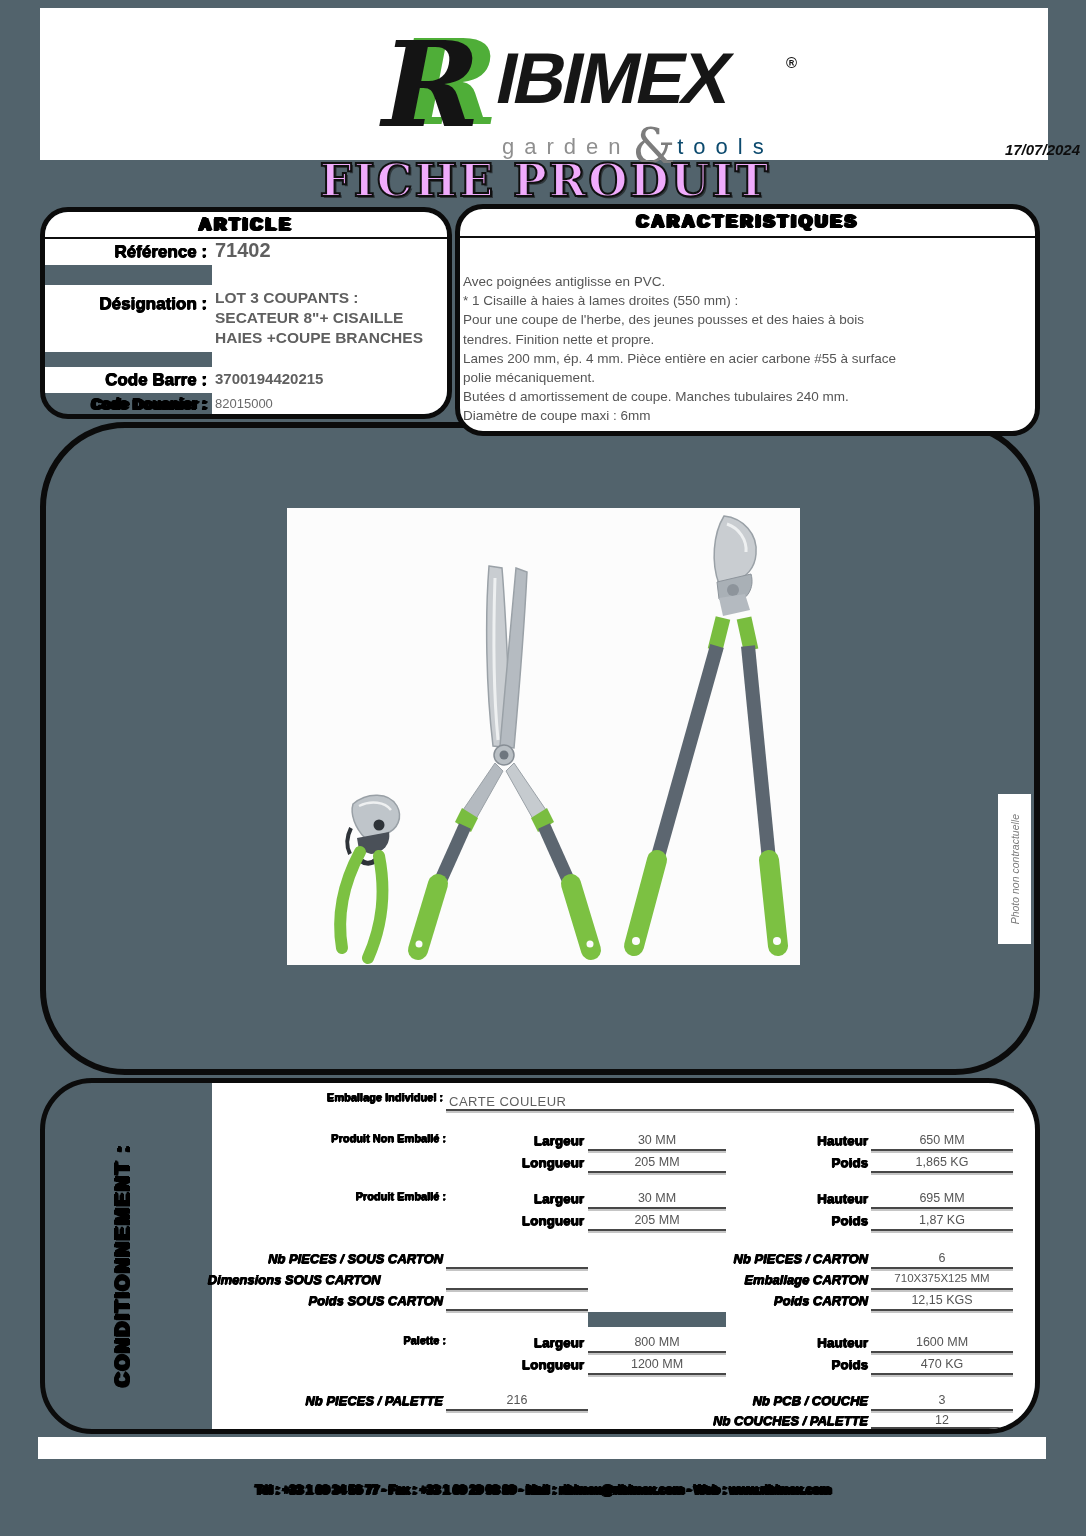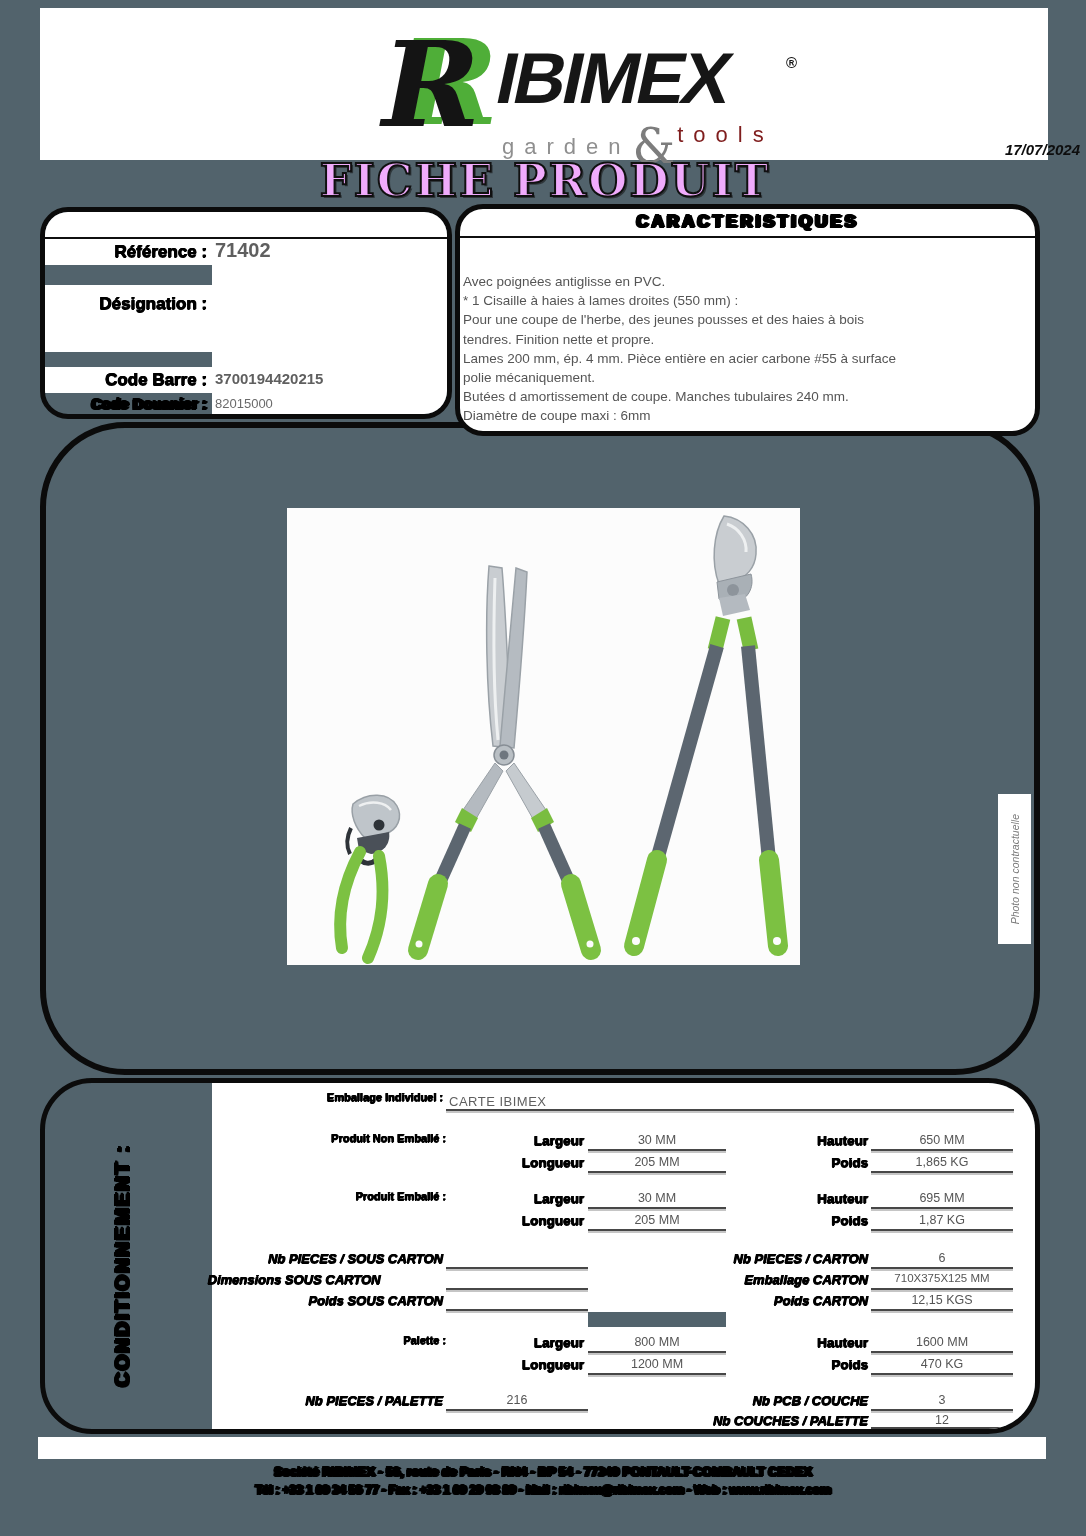--- a/index.html
+++ b/index.html
@@ -33,21 +33,21 @@
   .logo-r.green{left:30px;top:-4px;color:#4fae38;}
   .logo-r.black{left:12px;top:-2px;color:#141414;}
   .logo-ibimex{
     left:128px;top:14px;font-size:72px;font-weight:800;color:#161616;
     transform:skewX(-12deg);letter-spacing:-3px;line-height:1;
   }
   .logo-reg{left:416px;top:26px;font-size:15px;color:#161616;font-weight:bold;}
   .logo-tagline{left:132px;top:94px;width:300px;display:flex;align-items:flex-start;}
   .logo-garden{font-size:22px;color:#8f8f8f;letter-spacing:10px;margin-top:12px;}
   .logo-amp{font-family:"DejaVu Serif", serif;font-size:48px;color:#7d7d7d;margin:0 2px;line-height:1;}
-  .logo-tools{font-size:22px;color:#7f1d1d;letter-spacing:10px;}
+  .logo-tools{font-size:22px;color:#0c4a6e;letter-spacing:10px;margin-top:12px;}
   .date{left:868px;top:133px;width:172px;text-align:right;font-size:15px;font-weight:bold;font-style:italic;color:#0d0d0d;}
   .title{
     left:300px;top:154px;width:490px;text-align:center;
     font-family:"DejaVu Serif", serif;font-weight:700;font-size:45px;letter-spacing:2px;
     color:#f0abfc;-webkit-text-stroke:2px #101010;
     text-shadow:2px 2px 0 rgba(16,16,16,.55);
   }
 
   
   .box{border:5px solid #0b0b0b;border-radius:28px;overflow:hidden;}
@@ -175,25 +175,29 @@
     </div>
   </div>
 
   <div class="abs box article-box">
     <div class="abs art-header-bg"></div>
     <div class="abs art-valcol"></div>
     <div class="abs art-strip" style="top:27px;height:26px;"></div>
     <div class="abs art-strip" style="top:73px;height:67px;"></div>
     <div class="abs art-strip" style="top:155px;height:26px;"></div>
     <div class="abs rule" style="left:0;right:0;top:25px;"></div>
+    <div class="abs box-header blob">ARTICLE</div>
 
     <div class="abs art-label smudge" style="top:30px;">Référence :</div>
     <div class="abs grayval" style="left:170px;top:27px;font-size:20px;font-weight:bold;">71402</div>
 
     <div class="abs art-label smudge" style="top:82px;">Désignation :</div>
+    <div class="abs grayval" style="left:170px;top:76px;font-size:15.5px;font-weight:bold;line-height:20px;white-space:pre-line;">LOT 3 COUPANTS :
+SECATEUR 8"+ CISAILLE
+HAIES +COUPE BRANCHES</div>
 
     <div class="abs art-label smudge" style="top:158px;">Code Barre :</div>
     <div class="abs grayval" style="left:170px;top:158px;font-size:15px;font-weight:600;">3700194420215</div>
 
     <div class="abs art-label blob" style="top:183px;font-size:15px;text-align:right;">Code Douanier :</div>
     <div class="abs" style="left:170px;top:184px;font-size:13px;color:#6a6a6a;">82015000</div>
   </div>
 
   <div class="abs box caract-box">
     <div class="abs box-header blob">CARACTERISTIQUES</div>
@@ -212,21 +216,21 @@
   </div>
 
   <div class="abs box cond-box">
     <div class="abs cond-white"></div>
     <div class="abs dark-patch"></div>
     <div class="abs cond-vtext">
       <span class="blob">CONDITIONNEMENT :</span>
     </div>
 
     <div class="abs sec-label smudge" style="left:150px;width:248px;top:8px;">Emballage Individuel :</div>
-    <div class="abs" style="left:404px;top:11px;font-size:13px;color:#5f5f5f;letter-spacing:.5px;">CARTE IBIMEX</div>
+    <div class="abs" style="left:404px;top:11px;font-size:13px;color:#5f5f5f;letter-spacing:.5px;">CARTE COULEUR</div>
     <div class="abs uline" style="left:401px;top:26px;width:568px;"></div>
 
     <div class="abs sec-label smudge" style="left:150px;width:251px;top:49px;">Produit Non Emballé :</div>
     <div class="abs dim-label smudge" style="left:425px;width:114px;top:50px;">Largeur</div>
     <div class="abs cell-val" style="left:543px;width:138px;top:50px;">30 MM</div>
     <div class="abs uline" style="left:543px;top:66px;width:138px;"></div>
     <div class="abs dim-label smudge" style="left:711px;width:112px;top:50px;">Hauteur</div>
     <div class="abs cell-val" style="left:826px;width:142px;top:50px;">650 MM</div>
     <div class="abs uline" style="left:826px;top:66px;width:142px;"></div>
     <div class="abs dim-label smudge" style="left:425px;width:114px;top:72px;">Longueur</div>
@@ -289,16 +293,15 @@
     <div class="abs uline" style="left:401px;top:326px;width:142px;"></div>
     <div class="abs it-label smudge" style="left:525px;width:298px;top:310px;">Nb PCB / COUCHE</div>
     <div class="abs cell-val" style="left:826px;width:142px;top:310px;">3</div>
     <div class="abs uline" style="left:826px;top:326px;width:142px;"></div>
     <div class="abs it-label smudge" style="left:525px;width:298px;top:330px;">Nb COUCHES / PALETTE</div>
     <div class="abs cell-val" style="left:826px;width:142px;top:330px;">12</div>
     <div class="abs uline" style="left:826px;top:344px;width:142px;"></div>
   </div>
 
   <div class="abs footer-band"></div>
-  <div class="abs footer-line l1 blob">Société RIBIMEX - 56, route de Paris - RN4 - BP 54 - 77340 PONTAULT-COMBAULT CEDEX</div>
   <div class="abs footer-line l2 blob">Tél : +33 1 60 34 56 77 - Fax : +33 1 60 29 98 89 - Mail : ribimex@ribimex.com - Web : www.ribimex.com</div>
 
 </div>
 
 </body></html>

